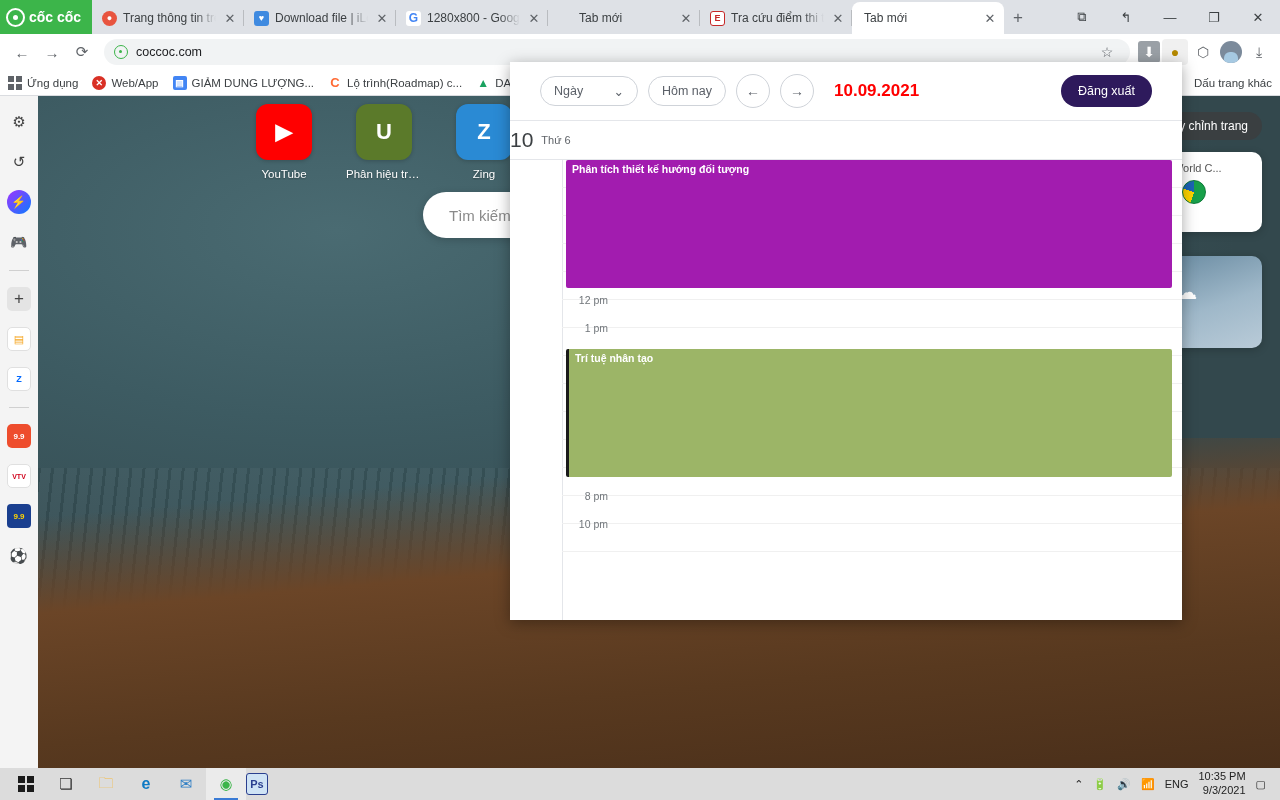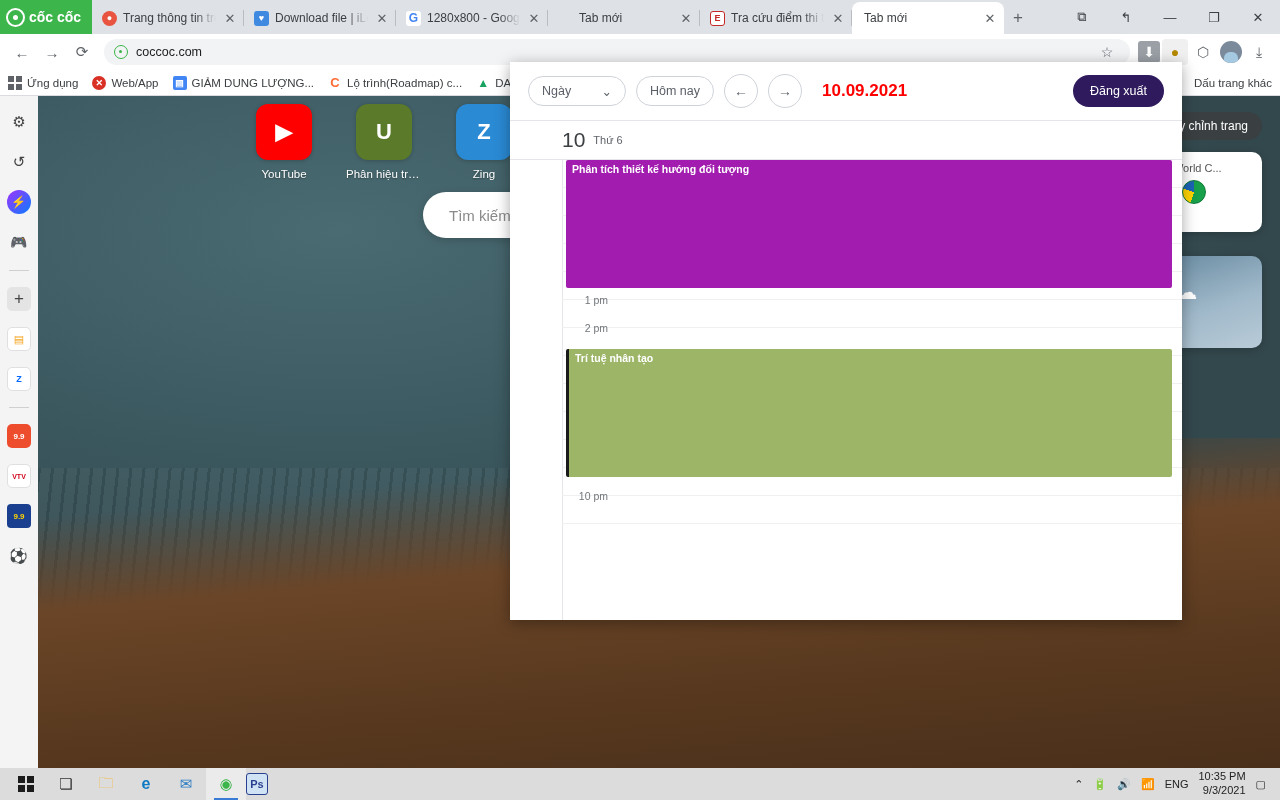--- a/index.html
+++ b/index.html
@@ -116,27 +116,27 @@
   .ncard .tag{position:absolute;left:14px;bottom:12px;background:rgba(0,0,0,.62);color:#fff;font-size:9.5px;border-radius:11px;padding:4px 10px;letter-spacing:.4px;}
   .ncard.light{background:#d8d0c3;color:#1b1b1b;}
   .ncard.light .d{color:#3c3c3c;}
   .ncard.dark{background:#0c0c0c;color:#fff;}
   .ncard.dark .d{color:#e2e2e2;}
   .card-tools{position:absolute;left:214px;bottom:86px;display:flex;flex-direction:column;gap:12px;color:#fff;font-size:16px;}
   .fab{position:absolute;right:30px;bottom:18px;width:46px;height:46px;border-radius:50%;background:#5db85c;color:#fff;display:flex;align-items:center;justify-content:center;font-size:19px;box-shadow:0 2px 7px rgba(0,0,0,.3);}
 
   
   .calpop{position:absolute;left:510px;top:62px;width:672px;height:558px;background:#fff;box-shadow:0 3px 14px rgba(0,0,0,.35);overflow:hidden;}
-  .cal-toolbar{height:58px;display:flex;align-items:center;padding:0 18px;gap:10px;}
+  .cal-toolbar{height:58px;display:flex;align-items:center;padding:0 30px;gap:10px;}
   .pill{border:1px solid #cfd3d9;border-radius:18px;height:30px;display:flex;align-items:center;padding:0 13px;font-size:12.5px;color:#5b6068;background:#fff;}
   .pill.sel{width:98px;justify-content:space-between;}
   .pill.circ{width:34px;height:34px;border-radius:50%;padding:0;justify-content:center;font-size:14px;}
   .caldate{color:#ff0000;font-weight:bold;font-size:17px;margin-left:10px;}
   .logout{margin-left:auto;background:#2e1a5c;color:#fff;border-radius:18px;height:32px;display:flex;align-items:center;padding:0 17px;font-size:12.5px;}
-  .cal-daybar{height:40px;border-top:1px solid #e4e6ea;border-bottom:1px solid #e4e6ea;display:flex;align-items:center;padding-left:52px;gap:8px;}
+  .cal-daybar{height:40px;border-top:1px solid #e4e6ea;border-bottom:1px solid #e4e6ea;display:flex;align-items:center;gap:8px;}
   .cal-daybar .dnum{font-size:21px;color:#3c4043;}
   .cal-daybar .dname{font-size:11px;color:#5f6368;}
   .cal-grid{position:relative;height:460px;overflow:hidden;}
   .slot{height:28px;border-bottom:1px solid #f0f0f0;margin-left:52px;position:relative;}
   .tlabel{position:absolute;left:0;width:46px;text-align:right;font-size:10.5px;color:#70757a;transform:translateY(-6px);}
   .vline{position:absolute;left:52px;top:0;bottom:0;width:1px;background:#e4e6ea;}
   .ev{position:absolute;left:56px;right:10px;border-radius:2px;color:#fff;font-size:10.5px;font-weight:bold;padding:3px 6px;overflow:hidden;}
   .ev.green{background:#a21caf;}
   .ev.olive{background:#9cb567;border-left:3px solid #1a1a1a;margin-top:21px;}
 
@@ -376,20 +376,23 @@
     <div class="slot">
         <span class="tlabel">9 am</span>
       </div>
     <div class="slot">
         <span class="tlabel">10 am</span>
       </div>
     <div class="slot">
         <span class="tlabel">11 am</span>
       </div>
     <div class="slot">
+        <span class="tlabel">12 pm</span>
+      </div>
+    <div class="slot">
         <span class="tlabel">1 pm</span>
       </div>
     <div class="slot">
         <span class="tlabel">2 pm</span>
       </div>
     <div class="slot">
         <span class="tlabel">3 pm</span>
       </div>
     <div class="slot">
         <span class="tlabel">4 pm</span>

